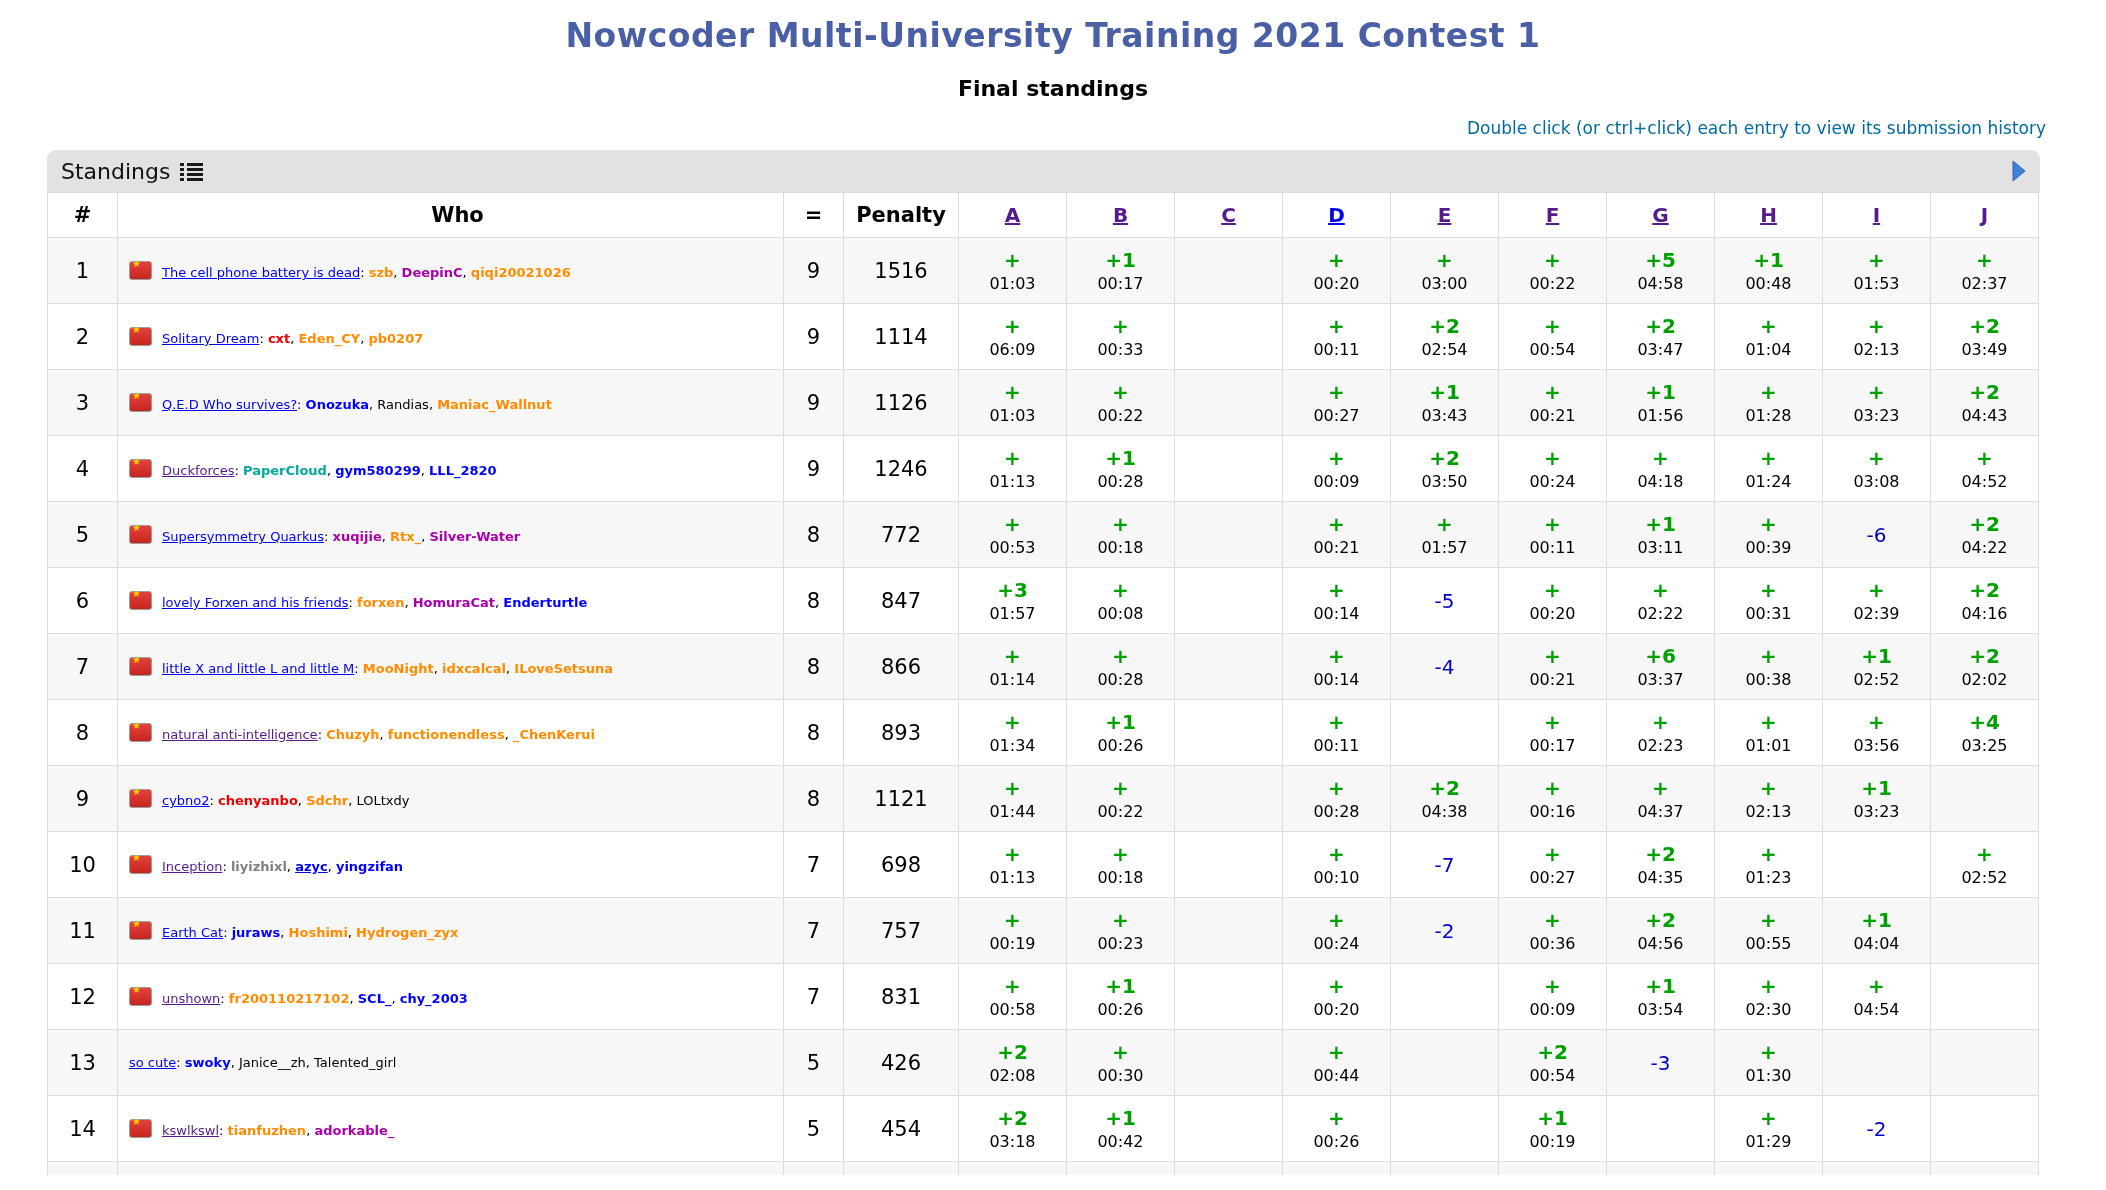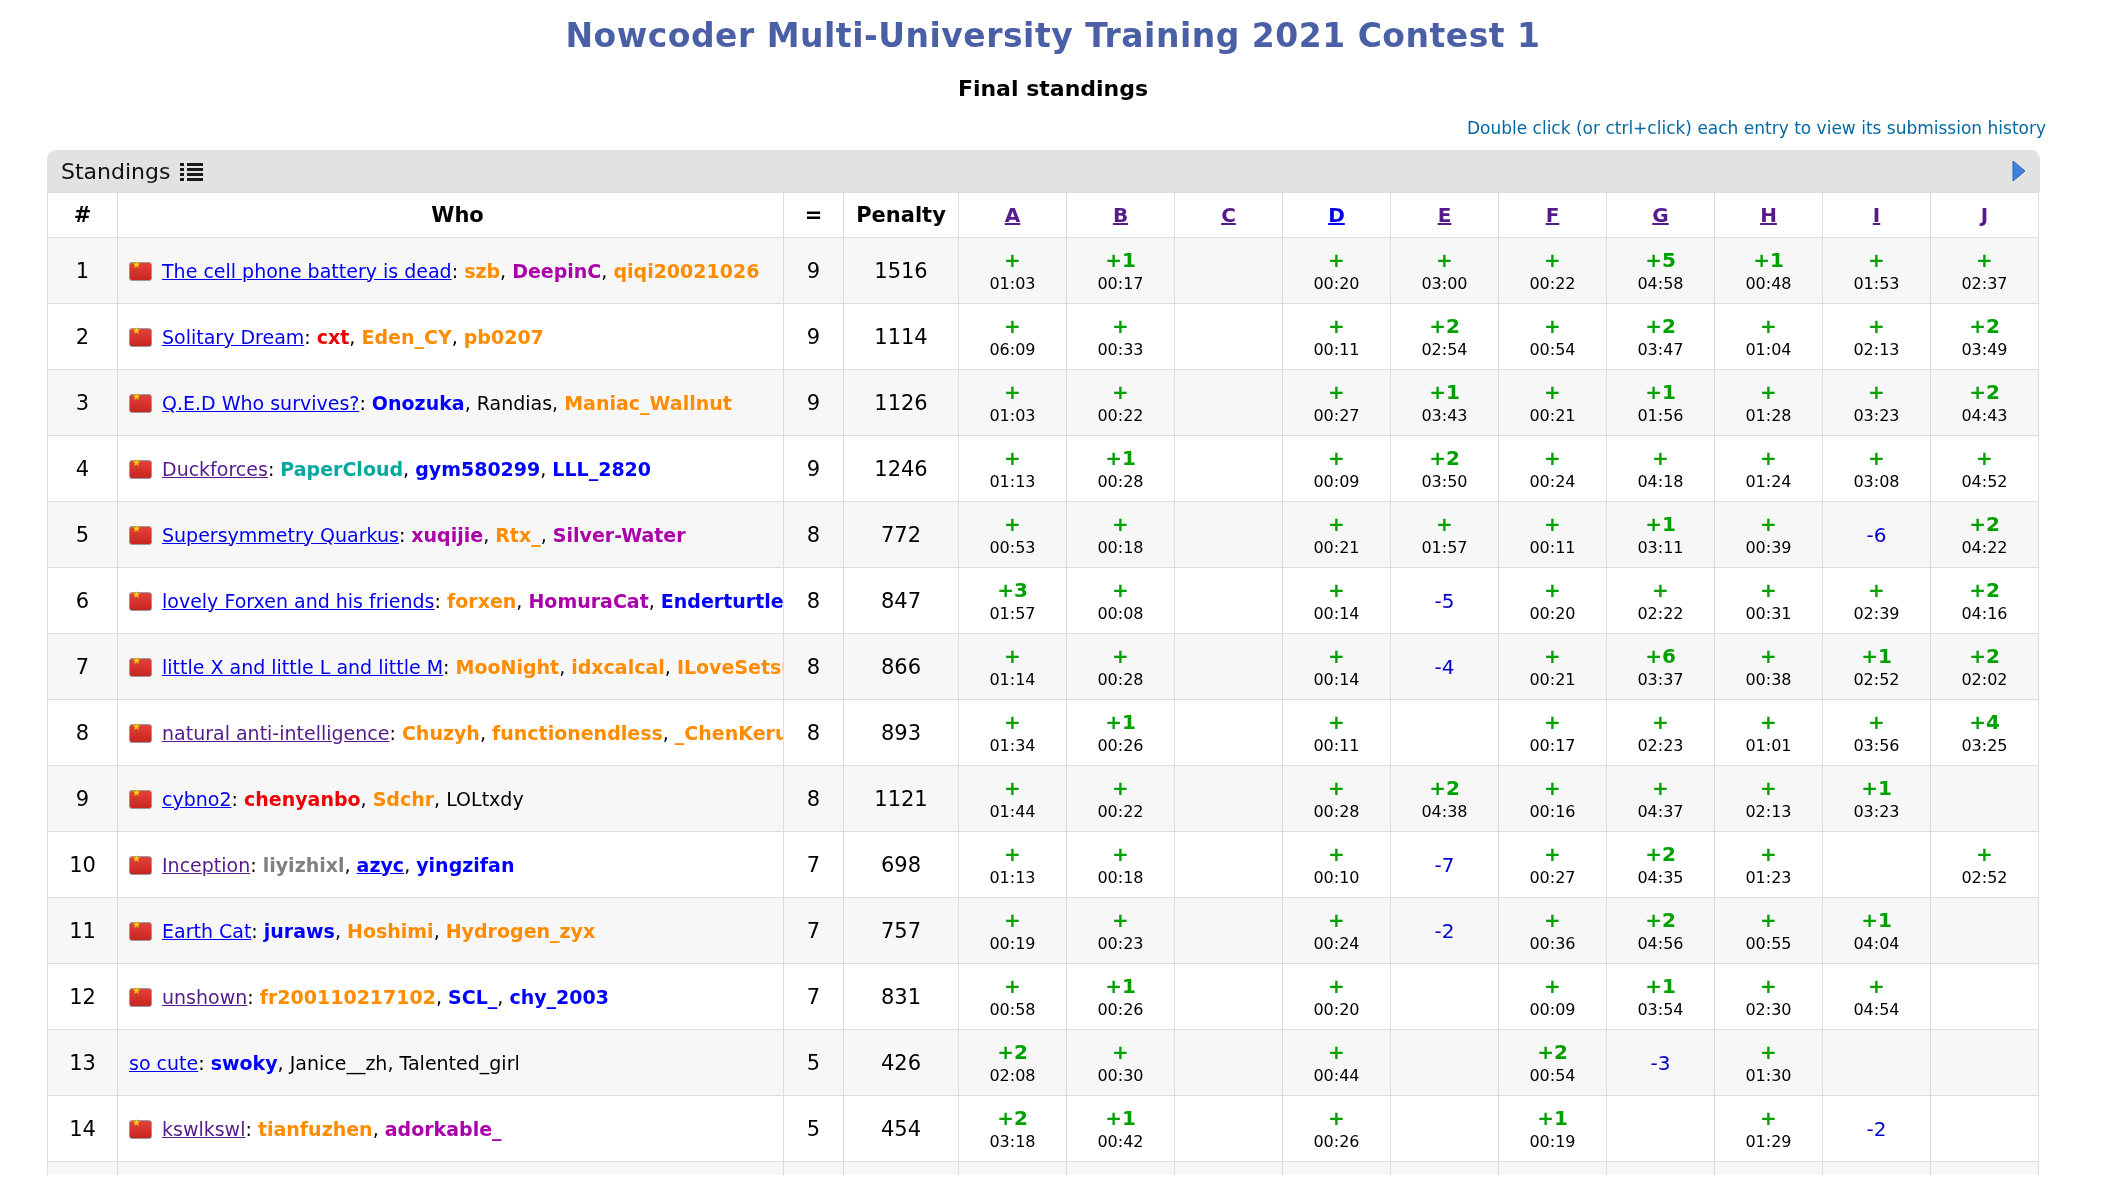--- a/index.html
+++ b/index.html
@@ -24,21 +24,21 @@
   table.grid th { height: 45px; font-size: 21px; font-weight: bold; text-align: center;
     background: #fff; color: #000; }
   th.who-th { text-align: left; padding-left: 14px; }
   .prob-link { font-size: 20px; font-weight: bold; text-decoration: underline; color: #0000ee; cursor: pointer; }
   .prob-link.visited { color: #551a8b; }
 
   table.grid td { height: 66px; }
   tr.odd td { background: #f7f7f7; }
   tr.even td { background: #ffffff; }
   td.rank-cell { text-align: center; font-size: 21px; color: #000; }
-  td.who-cell { padding-left: 11px; font-size: 19px; vertical-align: middle; }
+  td.who-cell { padding-left: 11px; font-size: 13px; vertical-align: middle; }
   td.num-cell { text-align: center; font-size: 21px; color: #000; }
 
   .flag { display: inline-block; width: 23px; height: 19px; margin-right: 10px; vertical-align: -3px;
     background: linear-gradient(180deg, #e2423a 0%, #c6261d 100%);
     border: 1px solid #9b9b9b; border-radius: 3px; position: relative; }
   .flag::before { content: "★"; position: absolute; top: -4px; left: 2px;
     color: #ffd400; font-size: 10px; }
 
   .team-link { color: #0000ee; text-decoration: underline; cursor: pointer; }
   .team-link.visited { color: #551a8b; }

